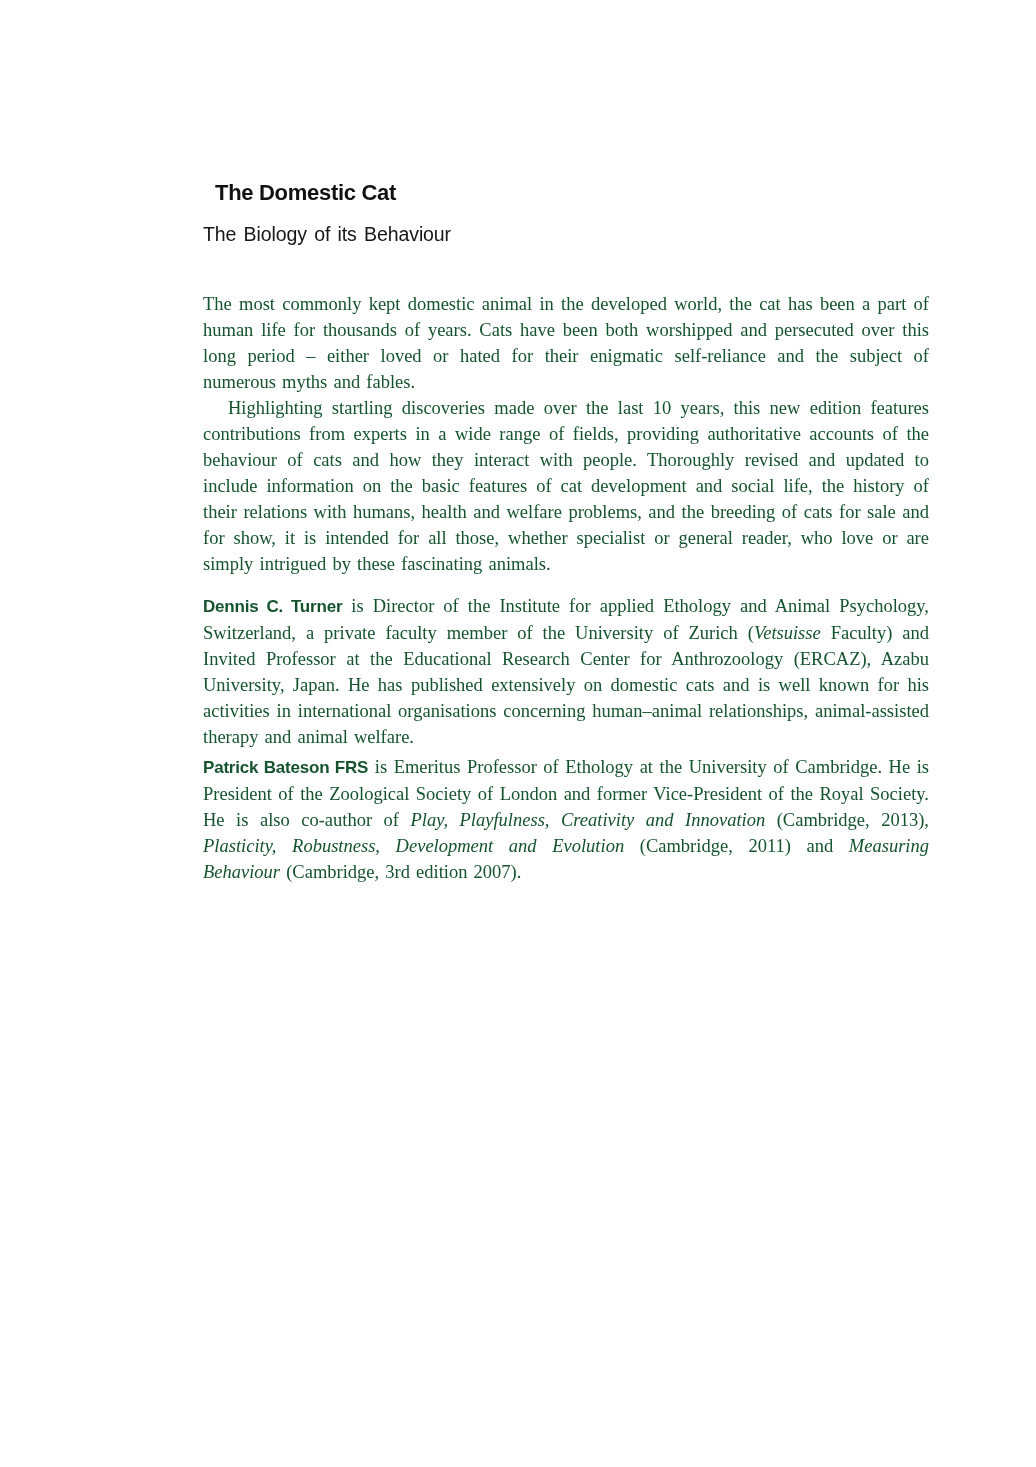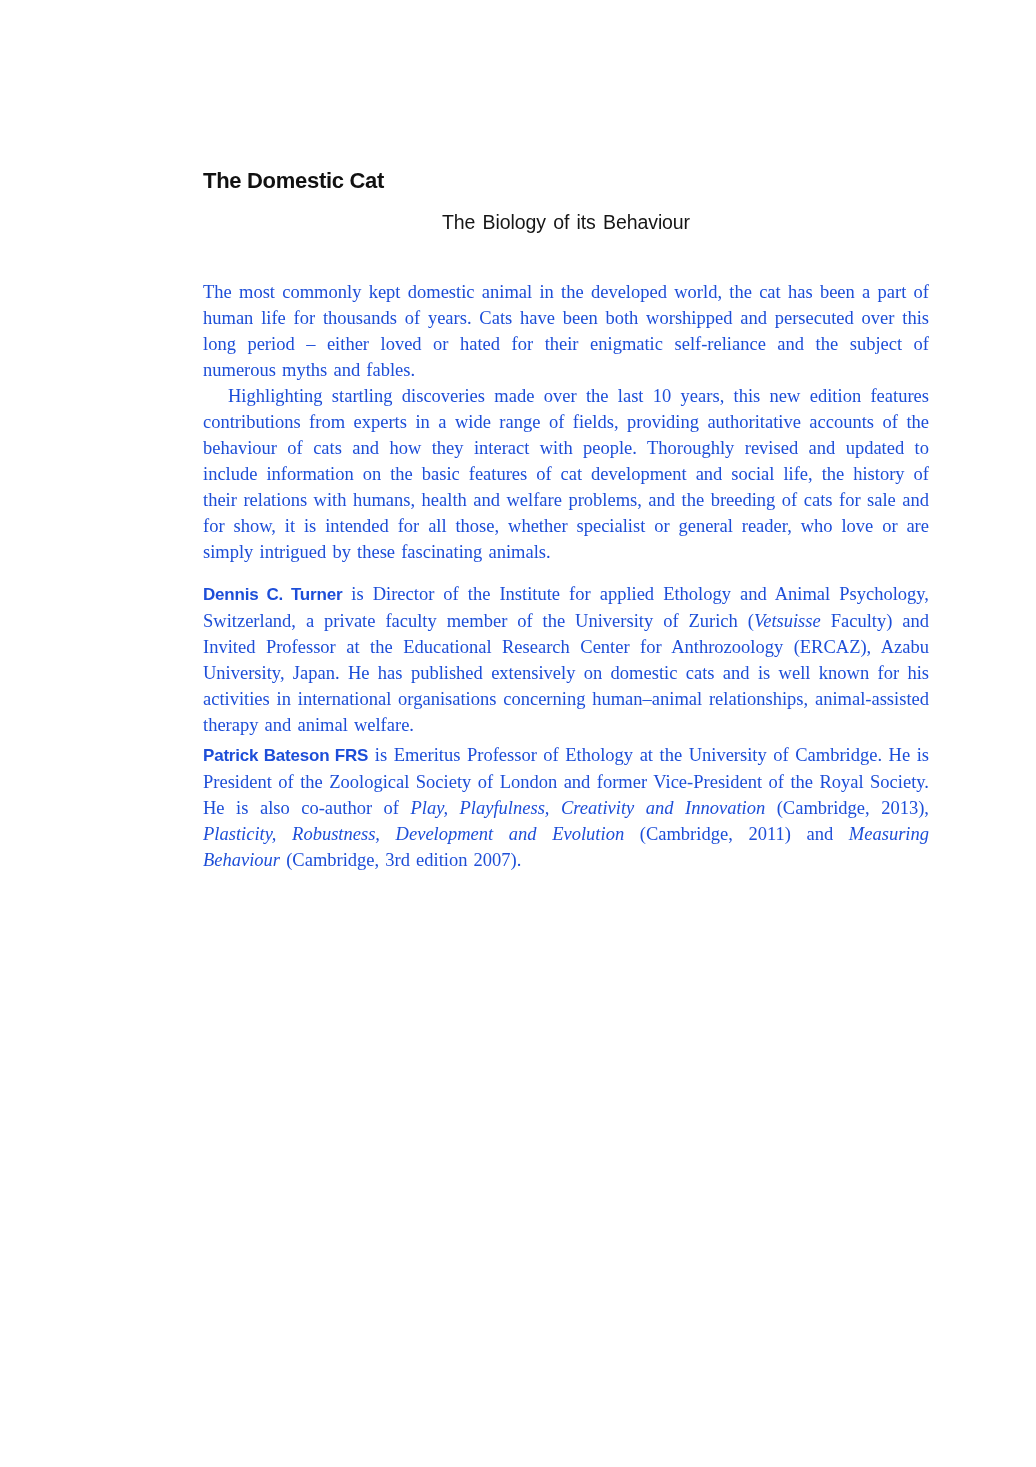--- a/index.html
+++ b/index.html
@@ -14,52 +14,51 @@
     background: #ffffff;
     overflow: hidden;
   }
   .content {
     position: absolute;
     left: 203px;
     top: 168px;
     width: 726px;
   }
   .title {
-    margin: 0;
+    margin: 12px;
     font-family: "Liberation Sans", sans-serif;
     font-weight: 700;
     font-size: 22px;
     letter-spacing: -0.3px;
     color: #111111;
   }
   .subtitle {
     margin: 17px 0 0 0;
     font-family: "Liberation Sans", sans-serif;
     font-weight: 400;
     font-size: 19.5px;
     letter-spacing: -0.1px;
     word-spacing: 2px;
     color: #161616;
-    text-align: center;
   }
   .edition {
     margin: 31px 0 0 0;
     font-family: "Liberation Sans", sans-serif;
     font-weight: 400;
     font-size: 16px;
     color: #161616;
   }
   .bodytext {
     margin-top: 45px;
     font-family: "Liberation Serif", serif;
     font-size: 18.5px;
     line-height: 26px;
     text-align: justify;
     word-spacing: 1.5px;
-    color: #1d4ed8;
+    color: #14532d;
   }
   .para {
     margin: 0;
   }
   .para.indent {
     text-indent: 25px;
   }
   .para.gap-lg {
     margin-top: 16px;
   }

